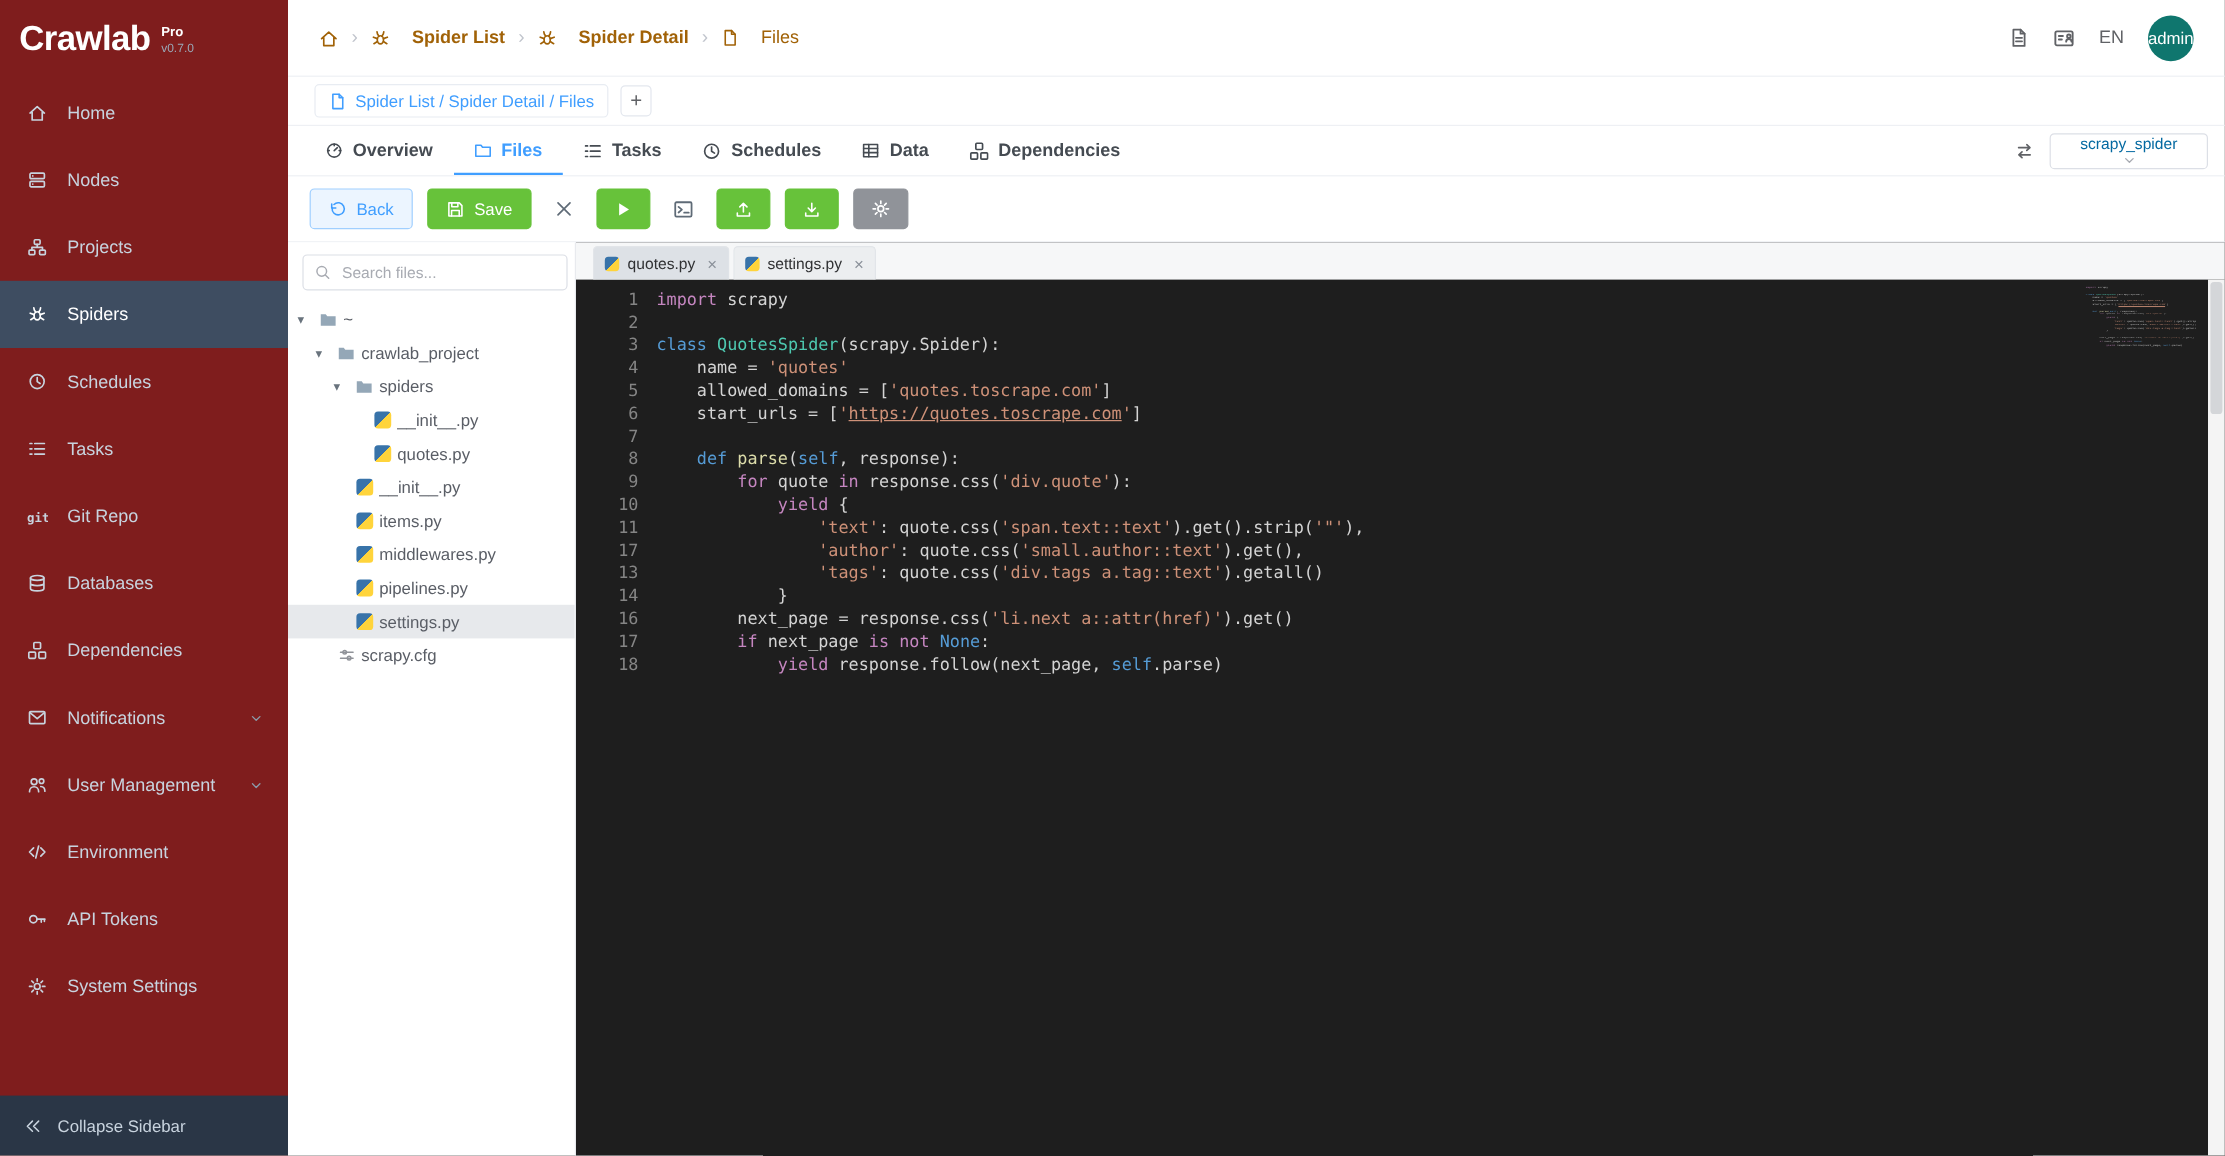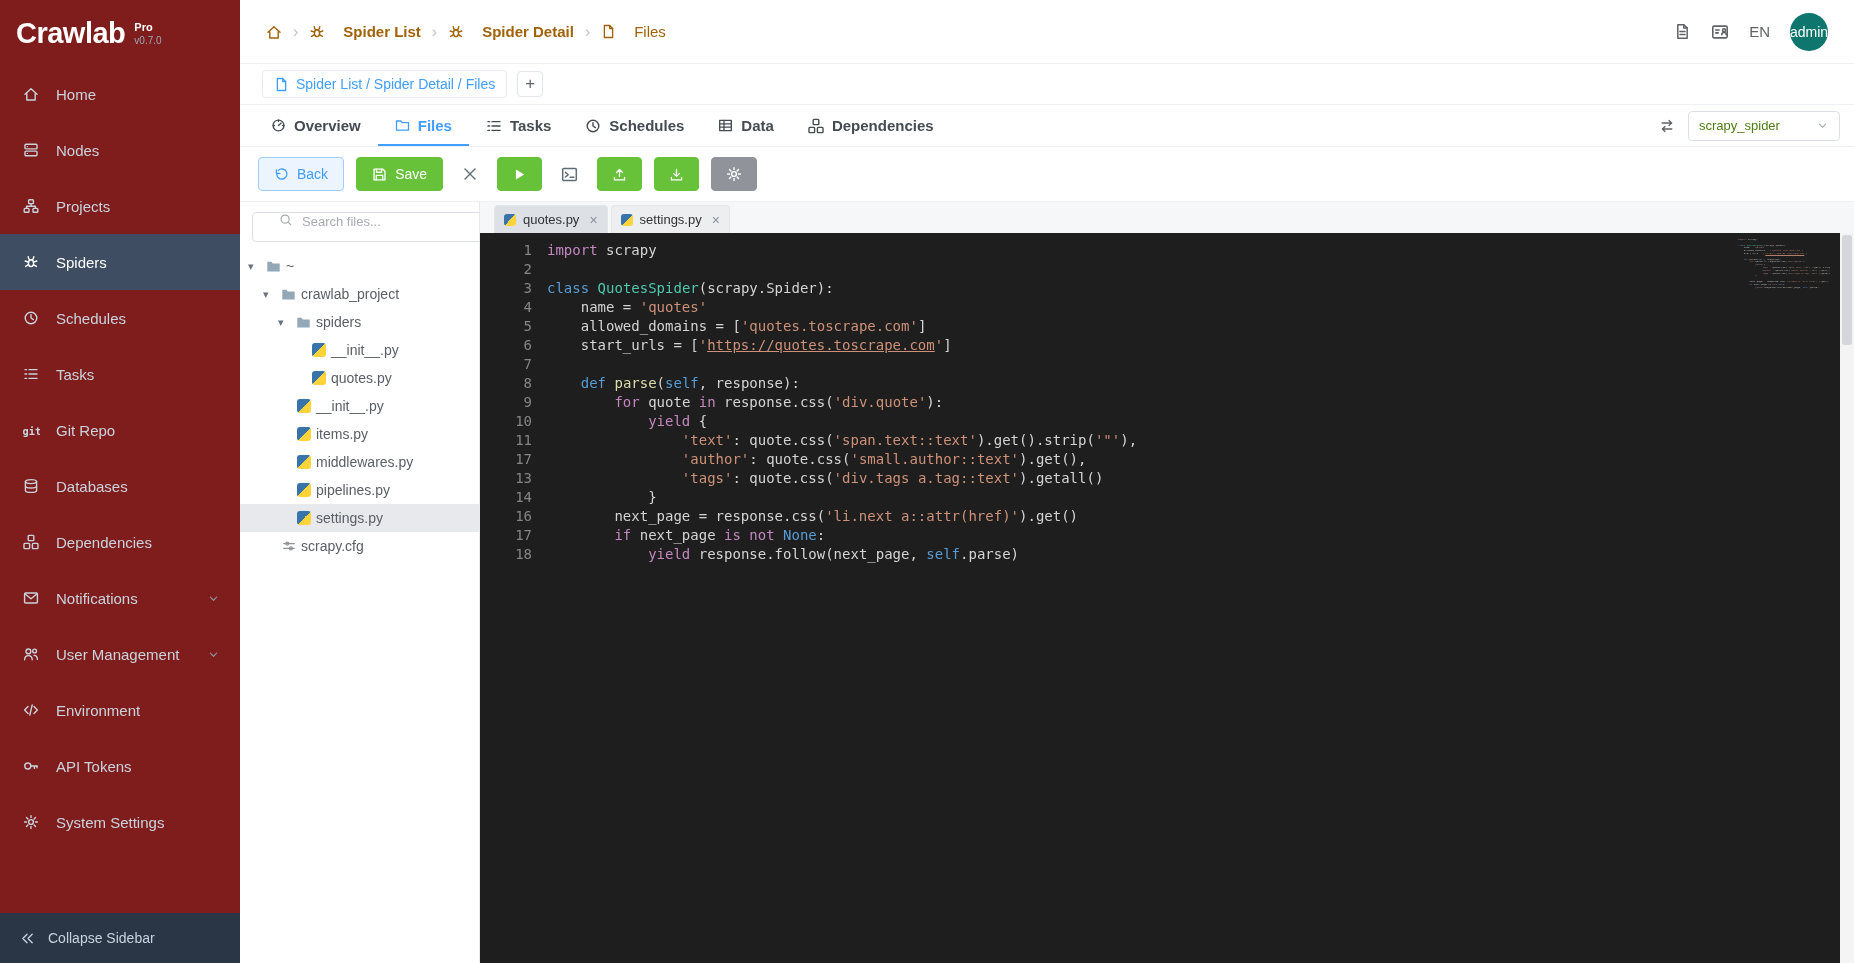--- a/index.html
+++ b/index.html
@@ -43,36 +43,36 @@
 
   .pagetabs { height:41px; flex-shrink:0; display:flex; align-items:center; gap:10px; padding:0 22px; border-bottom:1px solid #eef0f4; }
   .pagetab { display:flex; align-items:center; gap:7px; color:#409eff; font-size:14px; padding:5px 11px; border:1px solid #e8ecf2; border-radius:4px; background:#fff; cursor:pointer; }
   .pagetab-add { width:26px; height:26px; display:flex; align-items:center; justify-content:center; border:1px solid #e3e7ee; border-radius:4px; color:#606266; font-size:17px; cursor:pointer; }
 
   .navtabs { height:42px; flex-shrink:0; display:flex; align-items:stretch; padding:0 14px; border-bottom:1px solid #eef0f4; }
   .navtab { display:flex; align-items:center; gap:8px; padding:0 17px; font-size:15px; color:#454b52; cursor:pointer;font-weight:bold; }
   .navtab.active { color:#409eff; box-shadow:inset 0 -2px 0 #409eff; }
   .navtabs-right { margin-left:auto; display:flex; align-items:center; gap:13px; }
   .switch-ic { color:#606266; cursor:pointer; }
-  .select { width:152px; height:30px; border:1px solid #dcdfe6; border-radius:4px; background:#fff; display:flex; align-items:center; justify-content:space-between; padding:0 10px; font-size:13px; color:#4d7c0f; cursor:pointer; }
+  .select { width:132px; height:30px; border:1px solid #dcdfe6; border-radius:4px; background:#fff; display:flex; align-items:center; justify-content:space-between; padding:0 10px; font-size:13px; color:#0369a1; cursor:pointer;flex-direction:column; }
   .select .ic { color:#a8abb2; }
 
   .toolbar { height:55px; flex-shrink:0; display:flex; align-items:center; gap:12px; padding:0 18px; border-bottom:1px solid #eef0f4; }
   .btn { height:34px; display:inline-flex; align-items:center; gap:8px; padding:0 15px; border:1px solid transparent; border-radius:4px; font-size:14px; font-family:inherit; cursor:pointer; background:#fff; color:#606266; }
   .btn.primary-plain { background:#ecf5ff; border-color:#a0cfff; color:#409eff; }
   .btn.success { background:#67c23a; border-color:#67c23a; color:#fff; }
   .btn.info { background:#909399; border-color:#909399; color:#fff; }
   .btn.plain-icon { background:transparent; border:none; color:#5f6b77; padding:0 7px; }
   .btn.icon-only { padding:0 14px; }
 
   
   .workspace { flex:1; display:flex; min-height:0; }
   .filetree { width:240px; flex-shrink:0; display:flex; flex-direction:column; border-right:1px solid #e8eaee; background:#fff; }
   .search-row { display:flex; align-items:center; gap:11px; padding:10px 12px 8px 12px; }
-  .search-box { flex:1; height:30px; border:1px solid #dcdfe6; border-radius:4px; display:flex; align-items:flex-start; gap:7px; padding:0 26px; color:#a8abb2; }
+  .search-box { flex:1; height:30px; border:1px solid #dcdfe6; border-radius:4px; display:flex; align-items:center; gap:7px; padding:0 9px; color:#a8abb2; }
   .search-box input { border:none; outline:none; flex:1; font-size:13px; font-family:inherit; color:#606266; min-width:0; background:transparent; }
   .search-box input::placeholder { color:#a8abb2; }
   .collapse-all { color:#606266; cursor:pointer; display:flex; }
   .tree { flex:1; font-size:14px; color:#5a5e66; overflow:hidden; padding-top:2px; }
   .tree-row { height:28px; display:flex; align-items:center; cursor:pointer; white-space:nowrap; }
   .tree-row.selected { background:#e7e9ec; }
   .tree-caret { width:15px; flex-shrink:0; font-size:11px; color:#69737d; }
   .tree-ic { width:21px; flex-shrink:0; color:#909399; }
   .tree-label { margin-left:2px; }
   .py-ic { width:14px; height:14px; border-radius:3px; background:linear-gradient(135deg,#3873a9 50%,#ffd43b 50%); display:inline-block; }

